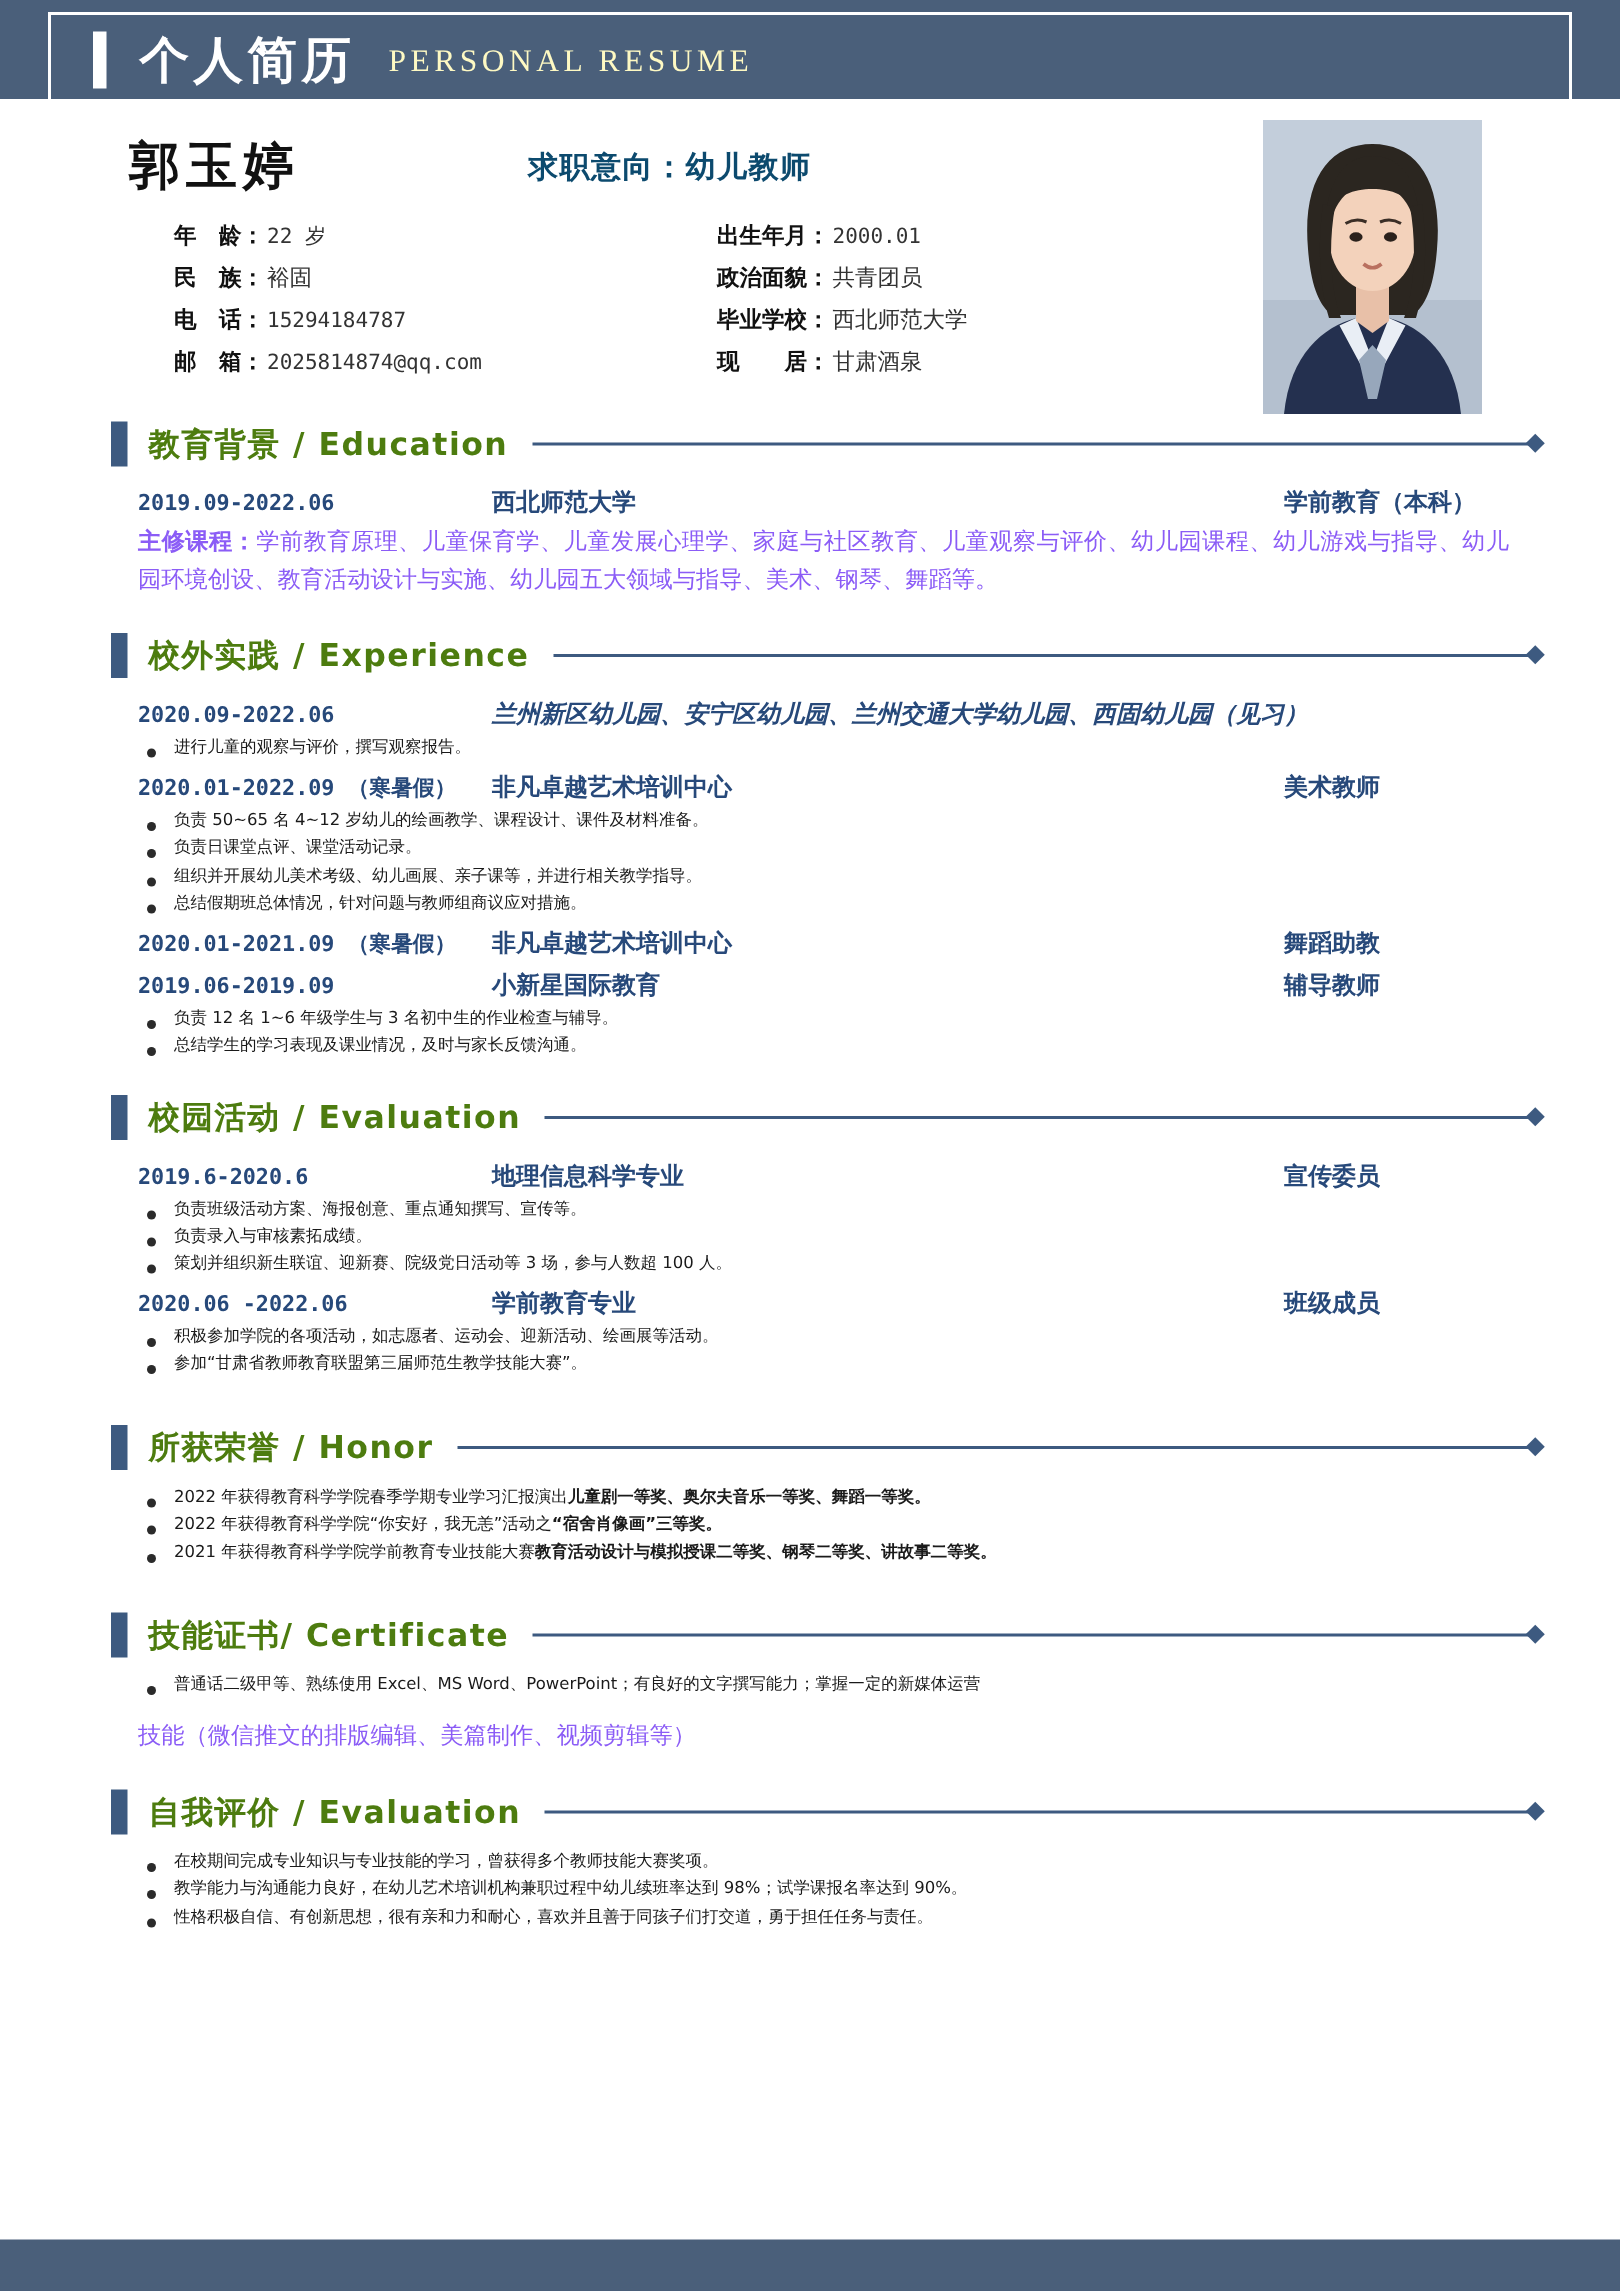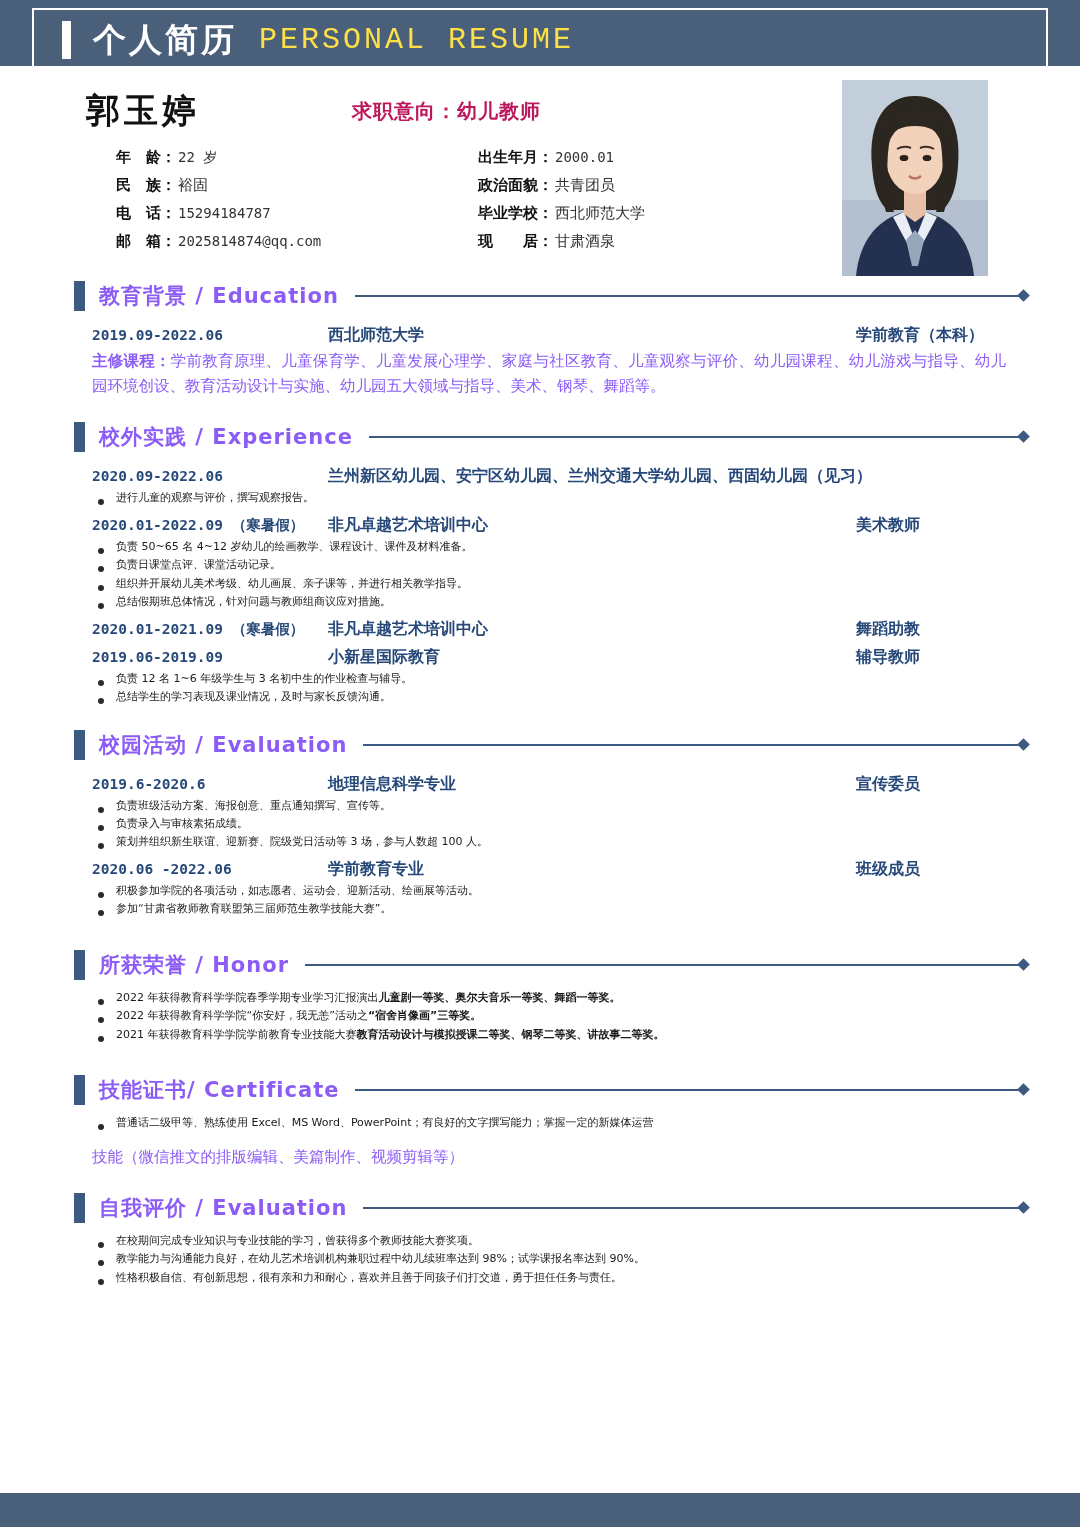--- a/index.html
+++ b/index.html
@@ -36,25 +36,25 @@
   }
   .title-cn {
     color: #ffffff;
     font-size: 33px;
     font-weight: bold;
     letter-spacing: 3px;
     margin-left: 22px;
     font-family: "DejaVu Sans", sans-serif;
   }
   .title-en {
-    color: #fde047;
-    font-size: 30px;
+    color: #fef9c3;
+    font-size: 21px;
     letter-spacing: 3px;
     margin-left: 22px;
-    font-family: Liberation Mono, monospace;
+    font-family: Liberation Serif, serif;
   }
 
   
   .bottom-bar {
     position: absolute;
     left: 0; bottom: 0;
     width: 1080px; height: 34px;
     background: #4a5f7a;
   }
 
@@ -79,21 +79,21 @@
     font-weight: bold;
     letter-spacing: 4px;
     color: #111;
     font-family: "DejaVu Sans", sans-serif;
   }
   .objective {
     position: absolute;
     left: 352px; top: 32px;
     font-size: 20px;
     font-weight: bold;
-    color: #be185d;
+    color: #0c4a6e;
     letter-spacing: 1px;
     font-family: "DejaVu Sans", sans-serif;
   }
   .info-col-left {
     position: absolute;
     left: 116px; top: 82px;
   }
   .info-col-right {
     position: absolute;
     left: 478px; top: 82px;
@@ -141,21 +141,21 @@
   .sh-bar {
     width: 11px; height: 30px;
     background: #3d5a80;
     margin-left: 74px;
     flex: 0 0 auto;
   }
   .sh-text {
     margin-left: 14px;
     font-size: 21px;
     font-weight: bold;
-    color: #8b5cf6;
+    color: #4d7c0f;
     letter-spacing: 1px;
     white-space: nowrap;
     font-family: "DejaVu Sans", sans-serif;
     flex: 0 0 auto;
   }
   .sh-line {
     flex: 1 1 auto;
     height: 2px;
     background: #3d5a80;
     margin: 0 0 0 16px;
@@ -191,21 +191,21 @@
     flex: 0 0 auto;
   }
   .entry-mid {
     flex: 1 1 auto;
   }
   .entry-right {
     width: 150px;
     flex: 0 0 auto;
     text-align: left;
   }
-  .entry-wide { flex: 1 1 auto; }
+  .entry-wide { flex: 1 1 auto; font-style: italic; }
 
   .para {
     font-size: 15.5px;
     line-height: 1.62;
     color: #8b5cf6;
     margin-top: 3px;
     text-align: justify;
     font-family: "DejaVu Sans", sans-serif;
   }
   .para b { font-weight: bold; }

